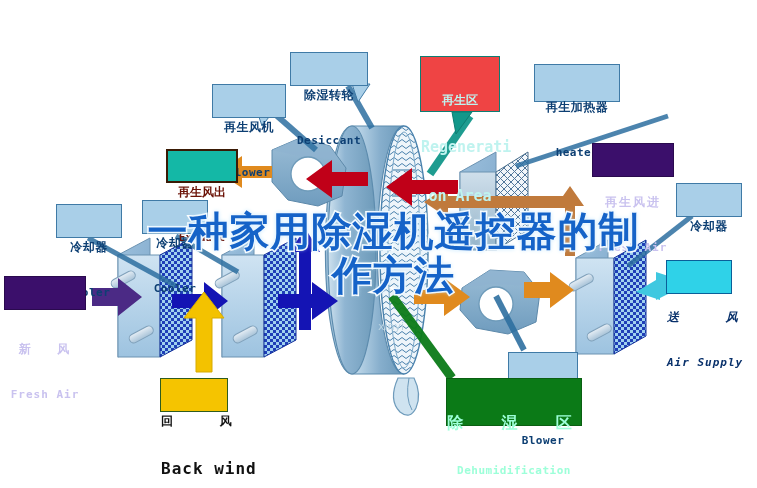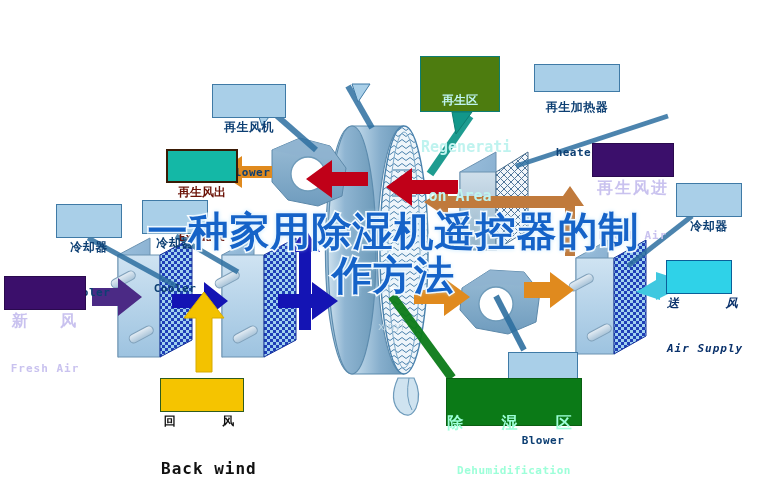--- a/index.html
+++ b/index.html
@@ -13,27 +13,27 @@
        line-height:1.05;white-space:pre;}
   .lbl .cn{display:block;font-family:"DejaVu Sans",sans-serif;font-weight:bold;}
   .lbl .en{display:block;font-family:"DejaVu Sans Mono","Liberation Mono",monospace;font-weight:bold;}
 
   
   .sty-blue{background:#a9cfe8;border:1px solid #3f7aa6;color:#0d3f73;}
   .sty-blue .cn{font-size:12px;letter-spacing:.5px;}
   .sty-blue .en{font-size:11px;letter-spacing:.5px;}
 
   
-  .sty-teal{background:#4d7c0f;border:1px solid #0d7d72;color:#bff3ef;}
+  .sty-teal{background:#ef4444;border:1px solid #0d7d72;color:#bff3ef;}
   .sty-teal .cn{font-size:12px;}
   .sty-teal .en{font-size:15px;}
 
   
   .sty-purple{background:#3b0f6b;border:1px solid #2a0a4e;color:#c9c2ef;}
-  .sty-purple .cn{font-size:16px;letter-spacing:2px;}
+  .sty-purple .cn{font-size:12px;letter-spacing:2px;margin-top:16px;}
   .sty-purple .en{font-size:11px;letter-spacing:1px;}
 
   
   .sty-orange{background:#14b8a6;border:2px solid #3a1a05;color:#6b1206;text-align:center;}
   .sty-orange .cn{font-size:12px;}
   .sty-orange .en{font-size:11px;}
 
   
   .sty-yellow{background:#f5c400;border:1px solid #2f5c1e;color:#111111;}
   .sty-yellow .cn{font-size:12px;letter-spacing:6px;}
@@ -242,33 +242,37 @@
 
     <g>
       <polygon points="352,84 370,84 358,102" fill="#a9cfe8" stroke="#3f7aa6" stroke-width="1"></polygon>
       <polygon points="256,108 276,108 262,126" fill="#a9cfe8" stroke="#3f7aa6" stroke-width="1"></polygon>
       <polygon points="452,112 472,112 456,134" fill="#12978a" stroke="#0d7d72" stroke-width="1"></polygon>
     </g>
 
     <text x="378" y="330" font-family="DejaVu Sans, sans-serif" font-size="11" fill="#b9d3e2">xinyi</text>
   </svg>
 
+  <div class="lbl sty-blue" style="left:290px;top:52px;width:78px;height:34px;padding-top:2px;">
+    <span class="cn">除湿转轮</span>
+    <span class="en">Desiccant</span>
+  </div>
 
   <div class="lbl sty-blue" style="left:212px;top:84px;width:74px;height:34px;padding-top:2px;">
     <span class="cn">再生风机</span>
     <span class="en">Blower</span>
   </div>
 
   <div class="lbl sty-teal" style="left:420px;top:56px;width:80px;height:56px;padding-top:3px;">
     <span class="cn">再生区</span>
     <span class="en">Regenerati</span>
     <span class="en">on Area</span>
   </div>
 
-  <div class="lbl sty-blue" style="left:534px;top:64px;width:86px;height:28px;padding-top:2px;">
+  <div class="lbl sty-blue" style="left:534px;top:64px;width:86px;height:38px;padding-top:2px;">
     <span class="cn">再生加热器</span>
     <span class="en">heater</span>
   </div>
 
   <div class="lbl sty-purple" style="left:592px;top:143px;width:82px;height:34px;padding-top:2px;">
     <span class="cn">再生风进</span>
     <span class="en">Fresh Air</span>
   </div>
 
   <div class="lbl sty-blue" style="left:676px;top:183px;width:66px;height:34px;padding-top:2px;">
@@ -284,31 +288,31 @@
   <div class="lbl sty-blue" style="left:56px;top:204px;width:66px;height:34px;padding-top:2px;">
     <span class="cn">冷却器</span>
     <span class="en">Cooler</span>
   </div>
 
   <div class="lbl sty-blue" style="left:142px;top:200px;width:66px;height:34px;padding-top:2px;">
     <span class="cn">冷却器</span>
     <span class="en">Cooler</span>
   </div>
 
-  <div class="lbl sty-purple" style="left:4px;top:276px;width:82px;height:34px;padding-top:2px;">
+  <div class="lbl sty-purple" style="left:4px;top:276px;width:82px;height:34px;padding-top:16px;">
     <span class="cn">新    风</span>
     <span class="en">Fresh Air</span>
   </div>
 
-  <div class="lbl sty-yellow" style="left:160px;top:378px;width:84px;height:34px;padding-top:2px;">
+  <div class="lbl sty-yellow" style="left:160px;top:378px;width:68px;height:34px;padding-top:2px;">
     <span class="cn">回    风</span>
     <span class="en">Back wind</span>
   </div>
 
-  <div class="lbl sty-cyan" style="left:666px;top:260px;width:66px;height:34px;padding-top:2px;font-style:italic;">
+  <div class="lbl sty-cyan" style="left:666px;top:260px;width:66px;height:34px;padding-top:16px;font-style:italic;">
     <span class="cn">送    风</span>
     <span class="en">Air Supply</span>
   </div>
 
   <div class="lbl sty-blue" style="left:508px;top:330px;width:70px;height:44px;padding-top:2px;margin-top:22px;">
     <span class="cn">除湿风机</span>
     <span class="en">Blower</span>
   </div>
 
   <div class="lbl sty-green" style="left:446px;top:378px;width:136px;height:48px;padding-top:2px;">

